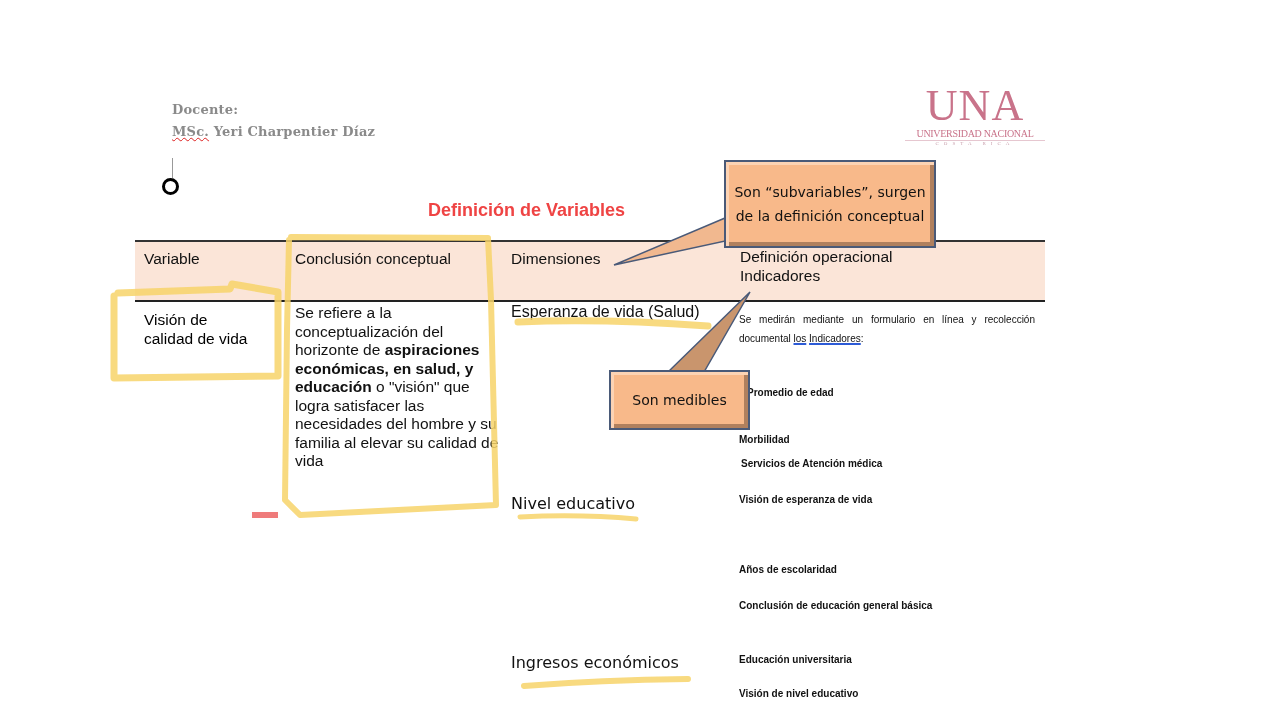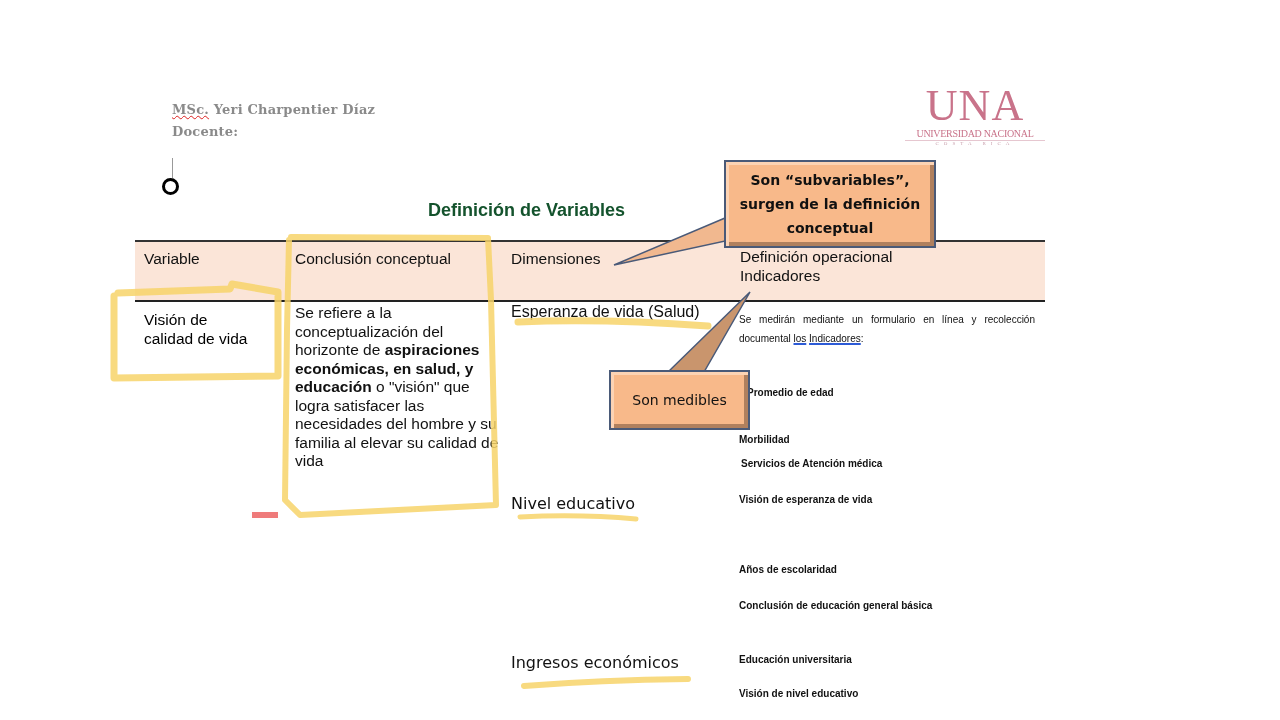--- a/index.html
+++ b/index.html
@@ -7,41 +7,41 @@
          font-family:"Liberation Sans", sans-serif; color:#111; }
   .abs { position:absolute; }
   .docente { left:172px; top:99px; font-family:"DejaVu Serif", serif; font-size:13px; color:#8a8a8a; font-weight:bold; line-height:22px; letter-spacing:0.2px; }
   .docente .msc { text-decoration: underline wavy #d22; text-decoration-thickness:1px; }
   .cursor-line { left:172px; top:158px; width:1px; height:20px; background:#999; }
   .circle { left:162px; top:178px; width:17px; height:17px; border:3px solid #000; border-radius:50%; box-sizing:border-box; }
   .logo { left:905px; top:86px; width:140px; text-align:center; color:#c9738a; }
   .logo .una { font-family:"Liberation Serif", serif; font-size:44px; line-height:40px; letter-spacing:1px; }
   .logo .un { font-family:"Liberation Serif", serif; font-size:10px; letter-spacing:-0.3px; margin-top:2px; }
   .logo .cr { font-family:"Liberation Serif", serif; font-size:5px; letter-spacing:5px; color:#c9a0ad; border-top:1px solid #e6c7d0; margin-top:1px; }
-  .title { left:428px; top:200px; font-size:18px; font-weight:bold; color:#14532d; }
+  .title { left:428px; top:200px; font-size:18px; font-weight:bold; color:#ef4444; }
   .header-band { left:135px; top:240px; width:910px; height:62px; background:#fbe5d8; border-top:2px solid #333; border-bottom:2px solid #222; box-sizing:border-box; }
   .th { font-size:15.5px; color:#111; line-height:19px; }
   .td { font-size:15.5px; color:#000000; line-height:19px; }
   .concept { left:295px; top:304px; width:205px; font-size:15.5px; line-height:18.5px; }
   .dim { font-size:16px; font-family:"DejaVu Sans", sans-serif; color:#111; }
   .ops { left:739px; width:296px; font-size:10px; line-height:19px; }
   .just { text-align:justify; text-align-last:left; }
   .bold { font-weight:bold; }
   .ul-blue { text-decoration:underline; text-decoration-color:#2d5bd6; text-decoration-thickness:2px; }
   .callout { background:#f8b98a; border:2px solid #4a5a78; box-shadow: inset 3px 3px 0 #fcd3b4, inset -4px -4px 0 #b0805e; text-align:center;
              font-family:"DejaVu Sans", sans-serif; color:#111; box-sizing:border-box; display:flex; align-items:center; justify-content:center; }
   .hl { position:absolute; pointer-events:none; }
   svg { overflow:visible; }
 </style>
 </head>
 <body>
 
 <div class="abs docente">
+  <div>Docente:</div>
   <div><span class="msc">MSc.</span><span> Yeri Charpentier Díaz</span></div>
-  <div>Docente:</div>
 </div>
 <div class="abs cursor-line"></div>
 <div class="abs circle"></div>
 
 <div class="abs logo">
   <div class="una">UNA</div>
   <div class="un">UNIVERSIDAD NACIONAL</div>
   <div class="cr">COSTA RICA</div>
 </div>
 
@@ -88,14 +88,14 @@
     <path d="M518 322 Q600 318 708 326" stroke-width="7"></path>
     <path d="M520 517 Q580 514 636 519" stroke-width="5"></path>
     <path d="M524 686 Q600 680 688 679" stroke-width="6"></path>
   </g>
   <rect x="252" y="512" width="26" height="6" fill="#ef7b7b"></rect>
 
   <polygon points="725,218 614,265 730,240" fill="#f1b88f" stroke="#4a5a78" stroke-width="1.5"></polygon>
   <polygon points="668,372 750,292 704,372" fill="#c9956d" stroke="#4a5a78" stroke-width="1.5"></polygon>
 </svg>
 
-<div class="abs callout" style="left:724px; top:160px; width:212px; height:88px; font-size:14px; line-height:24px; padding:16px 8px;font-weight:bold;">Son “subvariables”, surgen de la definición conceptual</div>
+<div class="abs callout" style="left:724px; top:160px; width:212px; height:88px; font-size:14px; line-height:24px; padding:16px 8px;">Son “subvariables”, surgen de la definición conceptual</div>
 <div class="abs callout" style="left:609px; top:370px; width:141px; height:60px; font-size:14px;">Son medibles</div>
 
 </body></html>

